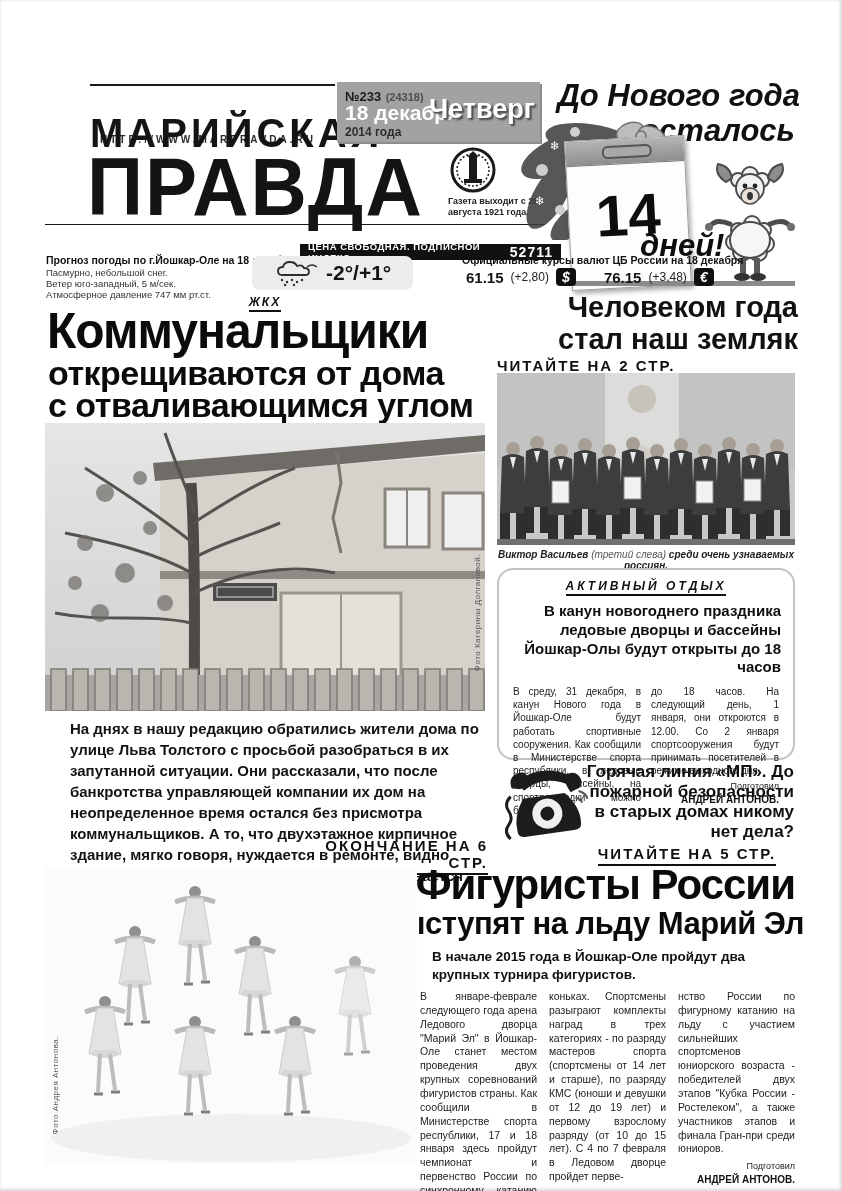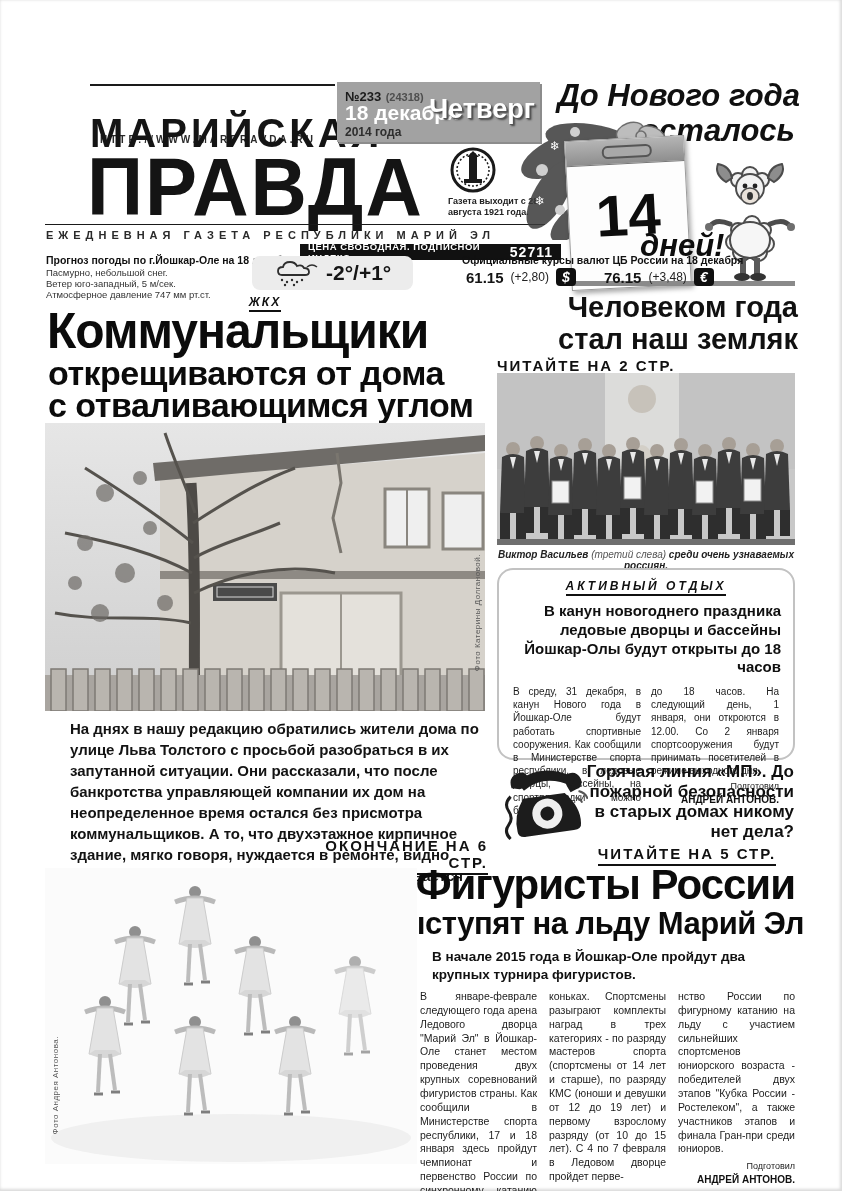--- a/index.html
+++ b/index.html
@@ -83,21 +83,20 @@
   <svg class="abs" style="left:449px;top:146px;" width="48" height="48" viewBox="0 0 48 48">
     <circle cx="24" cy="24" r="21" fill="none" stroke="#1a1a1a" stroke-width="3"></circle>
     <circle cx="24" cy="24" r="16" fill="none" stroke="#1a1a1a" stroke-width="1.5" stroke-dasharray="2 2"></circle>
     <rect x="20" y="11" width="8" height="22" fill="#1a1a1a"></rect>
     <polygon points="18,11 30,11 24,5" fill="#1a1a1a"></polygon>
     <rect x="15" y="33" width="18" height="4" fill="#1a1a1a"></rect>
   </svg>
   <div class="abs since" style="left:448px;top:196px;width:95px;">Газета выходит с 28 августа 1921 года.</div>
 
   <div class="abs rule" style="left:45px;top:224px;width:500px;height:1px;"></div>
-  <div class="abs tagline" style="left:46px;top:229px;">ЕЖЕДНЕВНАЯ ГАЗЕТА РЕСПУБЛИКИ МАРИЙ ЭЛ</div>
 
   <div class="abs pricebar" style="left:300px;top:244px;width:245px;height:16px;">
     <span class="t">ЦЕНА СВОБОДНАЯ. ПОДПИСНОЙ ИНДЕКС</span>
     <span class="idx">52711</span>
   </div>
 
   <div class="abs cd-line" style="left:555px;top:80px;width:245px;text-align:right;">До Нового года</div>
   <div class="abs cd-line" style="left:555px;top:115px;width:240px;text-align:right;">осталось</div>
 
   <svg class="abs" style="left:520px;top:110px;" width="150" height="130" viewBox="0 0 150 130">

